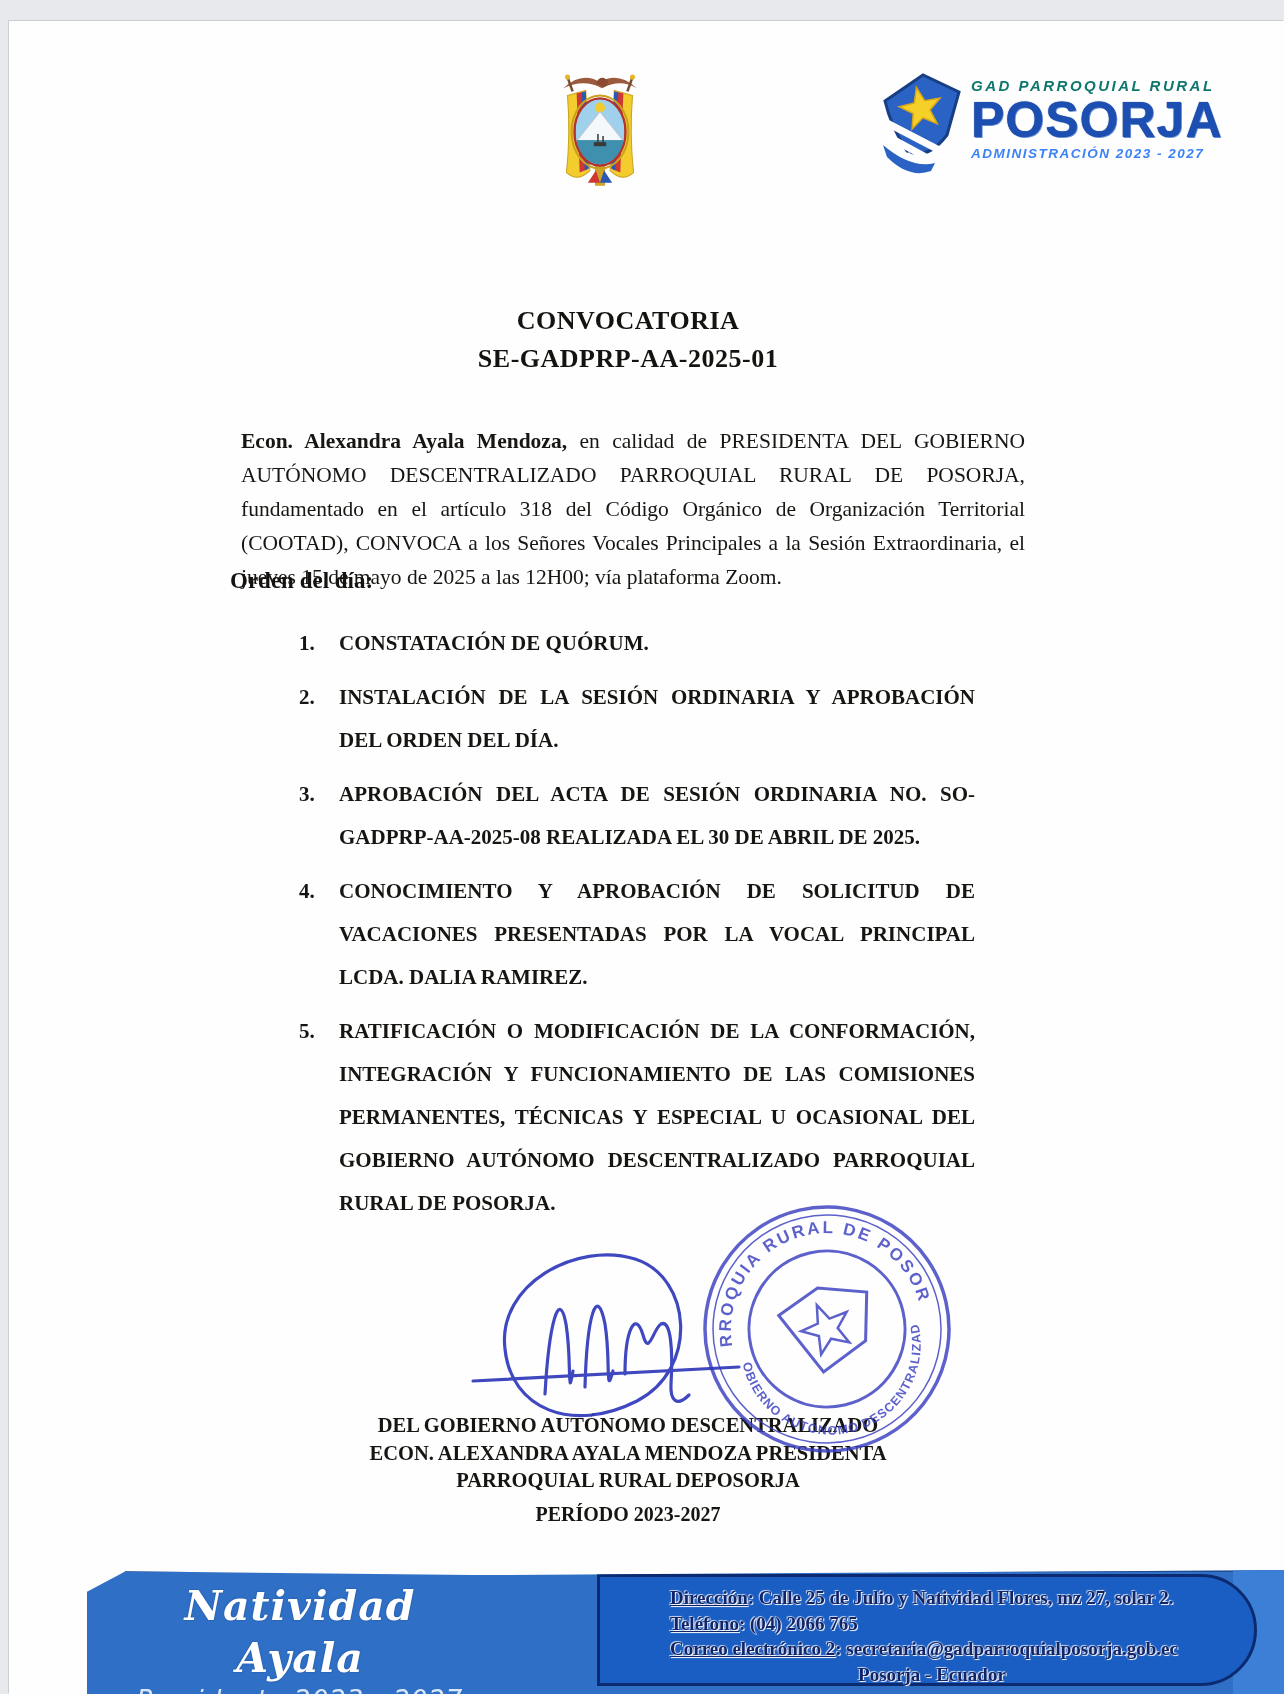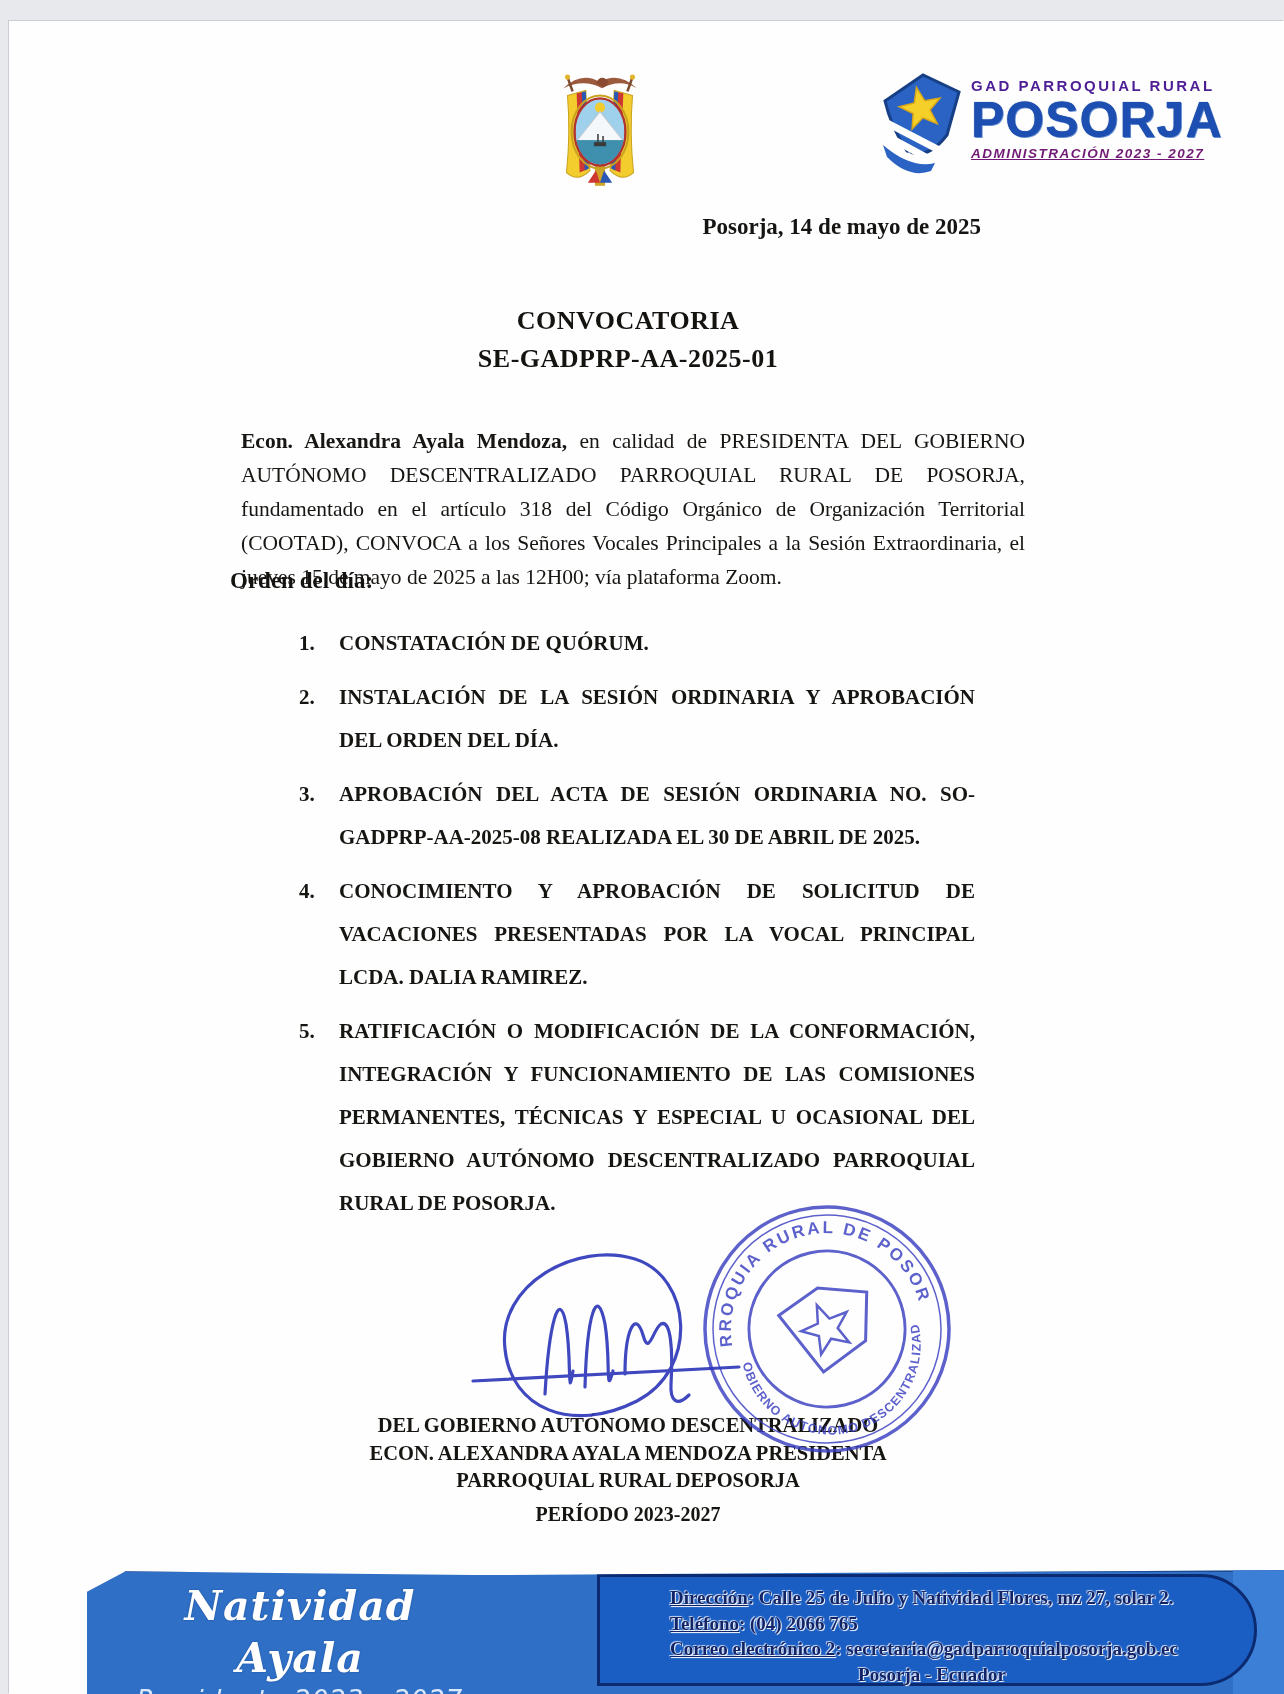--- a/index.html
+++ b/index.html
@@ -12,24 +12,24 @@
   .page{
     position:absolute;left:9px;top:21px;right:0;bottom:0;
     background:#fefefe;
     box-shadow:-1px -1px 0 #c9cdd4;
   }
   
   .coat-of-arms{position:absolute;left:528px;top:48px;width:126px;height:132px;}
   .logo{position:absolute;left:862px;top:44px;width:360px;height:130px;}
   .logo-shield{position:absolute;left:0;top:2px;width:96px;height:118px;}
   .logo-text{position:absolute;left:100px;top:12px;width:260px;font-family:"Liberation Sans",sans-serif;}
-  .logo-org{font-size:15px;font-weight:bold;letter-spacing:2.5px;color:#4c1d95;white-space:nowrap;}
+  .logo-org{font-size:15px;font-weight:bold;font-style:italic;letter-spacing:2.5px;color:#0f766e;white-space:nowrap;}
   .logo-name{font-size:50px;font-weight:900;color:#1d4fb2;letter-spacing:1px;line-height:52px;
     text-shadow:0 0 1px #123c8c, 1px 1px 0 #6d94d8;white-space:nowrap;}
-  .logo-admin{font-size:13.5px;font-weight:bold;font-style:italic;letter-spacing:1.5px;color:#701a75;white-space:nowrap;text-decoration:underline;}
+  .logo-admin{font-size:13.5px;font-weight:bold;font-style:italic;letter-spacing:1.5px;color:#3b82f6;white-space:nowrap;}
   
   .date-line{position:absolute;left:228px;top:193px;width:782px;padding-right:38px;box-sizing:border-box;
     text-align:right;font-size:23px;font-weight:bold;color:#151412;}
   .doc-title{position:absolute;left:228px;top:281px;width:782px;text-align:center;
     font-size:26px;font-weight:bold;color:#141310;line-height:38px;letter-spacing:0.5px;}
   .intro{position:absolute;left:232px;top:381px;width:784px;font-size:21.5px;line-height:34px;
     text-align:justify;color:#181613;}
   .intro b{font-weight:bold;}
   .agenda-heading{position:absolute;left:221px;top:547px;font-size:23px;font-weight:bold;color:#141310;}
   ol.agenda{
@@ -143,21 +143,20 @@
       <circle cx="46" cy="90" r="1.4" fill="#fff"></circle>
         <circle cx="54" cy="91" r="1.4" fill="#fff"></circle>
     </svg>
     <div class="logo-text">
       <div class="logo-org">GAD PARROQUIAL RURAL</div>
       <div class="logo-name">POSORJA</div>
       <div class="logo-admin">ADMINISTRACIÓN 2023 - 2027</div>
     </div>
   </div>
 
-  <div class="date-line">Posorja, 14 de mayo de 2025</div>
 
   <div class="doc-title">
     <div>CONVOCATORIA</div>
     <div>SE-GADPRP-AA-2025-01</div>
   </div>
 
   <p class="intro"><b>Econ. Alexandra Ayala Mendoza,</b><span> en calidad de PRESIDENTA DEL GOBIERNO AUTÓNOMO DESCENTRALIZADO PARROQUIAL RURAL DE POSORJA, fundamentado en el artículo 318 del Código Orgánico de Organización Territorial (COOTAD), CONVOCA a los Señores Vocales Principales a la Sesión Extraordinaria, el jueves 15 de mayo de 2025 a las 12H00; vía plataforma Zoom.</span></p>
 
   <div class="agenda-heading">Orden del día:</div>
   <ol class="agenda">

